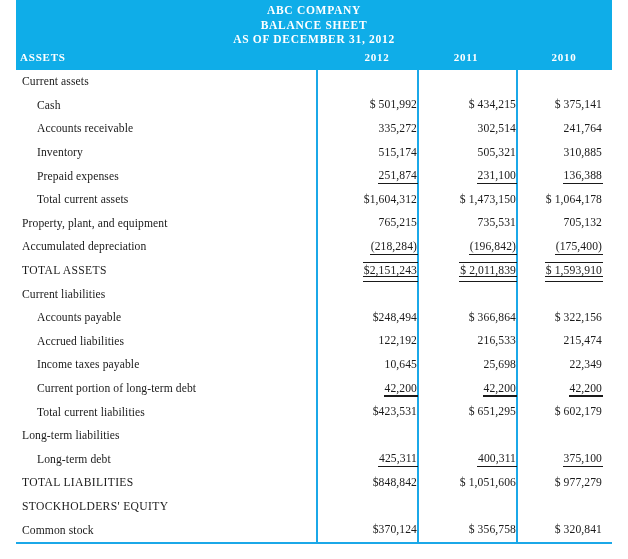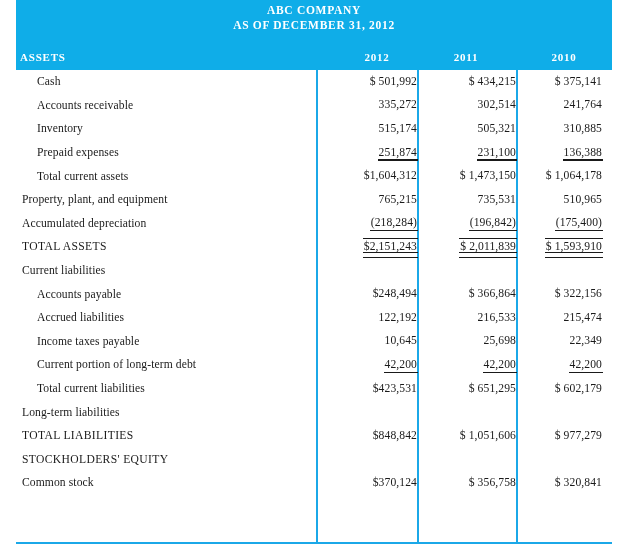--- a/index.html
+++ b/index.html
@@ -167,20 +167,21 @@
   }
 </style>
 </head>
 <body>
 
 <div id="sheet">
 
   <div class="masthead">
     <div class="title-block">
       <div>ABC COMPANY</div>
+      <div>BALANCE SHEET</div>
       <div>AS OF DECEMBER 31, 2012</div>
     </div>
     <div class="col-head-row">
       <span class="assets-label">ASSETS</span>
       <span class="yr y2012">2012</span>
       <span class="yr y2011">2011</span>
       <span class="yr y2010">2010</span>
     </div>
   </div>
 
@@ -190,20 +191,26 @@
 
   <table class="bs">
     <colgroup>
       <col class="c-label">
         <col class="c-num">
         <col class="c-num2">
         <col class="c-num3">
     </colgroup>
     <tbody id="rows-body">
         <tr>
+          <td class="label ind1">Current assets</td>
+          <td class="num"></td>
+          <td class="num"></td>
+          <td class="num pad3"></td>
+        </tr>
+        <tr>
           <td class="label ind2">Cash</td>
           <td class="num"><span class="nm ">$ 501,992</span></td>
           <td class="num"><span class="nm ">$ 434,215</span></td>
           <td class="num pad3"><span class="nm ">$ 375,141</span></td>
         </tr>
         <tr>
           <td class="label ind2">Accounts receivable</td>
           <td class="num"><span class="nm ">335,272</span></td>
           <td class="num"><span class="nm ">302,514</span></td>
           <td class="num pad3"><span class="nm ">241,764</span></td>
@@ -223,21 +230,21 @@
         <tr>
           <td class="label ind2">Total current assets</td>
           <td class="num"><span class="nm ">$1,604,312</span></td>
           <td class="num"><span class="nm ">$ 1,473,150</span></td>
           <td class="num pad3"><span class="nm ">$ 1,064,178</span></td>
         </tr>
         <tr>
           <td class="label ind1">Property, plant, and equipment</td>
           <td class="num"><span class="nm ">765,215</span></td>
           <td class="num"><span class="nm ">735,531</span></td>
-          <td class="num pad3"><span class="nm ">510,965</span></td>
+          <td class="num pad3"><span class="nm ">705,132</span></td>
         </tr>
         <tr>
           <td class="label ind1">Accumulated depreciation</td>
           <td class="num"><span class="nm u-single">(218,284)</span></td>
           <td class="num"><span class="nm u-single">(196,842)</span></td>
           <td class="num pad3"><span class="nm u-single">(175,400)</span></td>
         </tr>
         <tr>
           <td class="label ind1 caps">TOTAL ASSETS</td>
           <td class="num"><span class="nm u-double o-top">$2,151,243</span></td>
@@ -280,20 +287,26 @@
           <td class="num"><span class="nm ">$ 651,295</span></td>
           <td class="num pad3"><span class="nm ">$ 602,179</span></td>
         </tr>
         <tr>
           <td class="label ind1">Long-term liabilities</td>
           <td class="num"></td>
           <td class="num"></td>
           <td class="num pad3"></td>
         </tr>
         <tr>
+          <td class="label ind2">Long-term debt</td>
+          <td class="num"><span class="nm u-single">425,311</span></td>
+          <td class="num"><span class="nm u-single">400,311</span></td>
+          <td class="num pad3"><span class="nm u-single">375,100</span></td>
+        </tr>
+        <tr>
           <td class="label ind1 caps">TOTAL LIABILITIES</td>
           <td class="num"><span class="nm ">$848,842</span></td>
           <td class="num"><span class="nm ">$ 1,051,606</span></td>
           <td class="num pad3"><span class="nm ">$ 977,279</span></td>
         </tr>
         <tr>
           <td class="label ind1 caps">STOCKHOLDERS' EQUITY</td>
           <td class="num"></td>
           <td class="num"></td>
           <td class="num pad3"></td>

